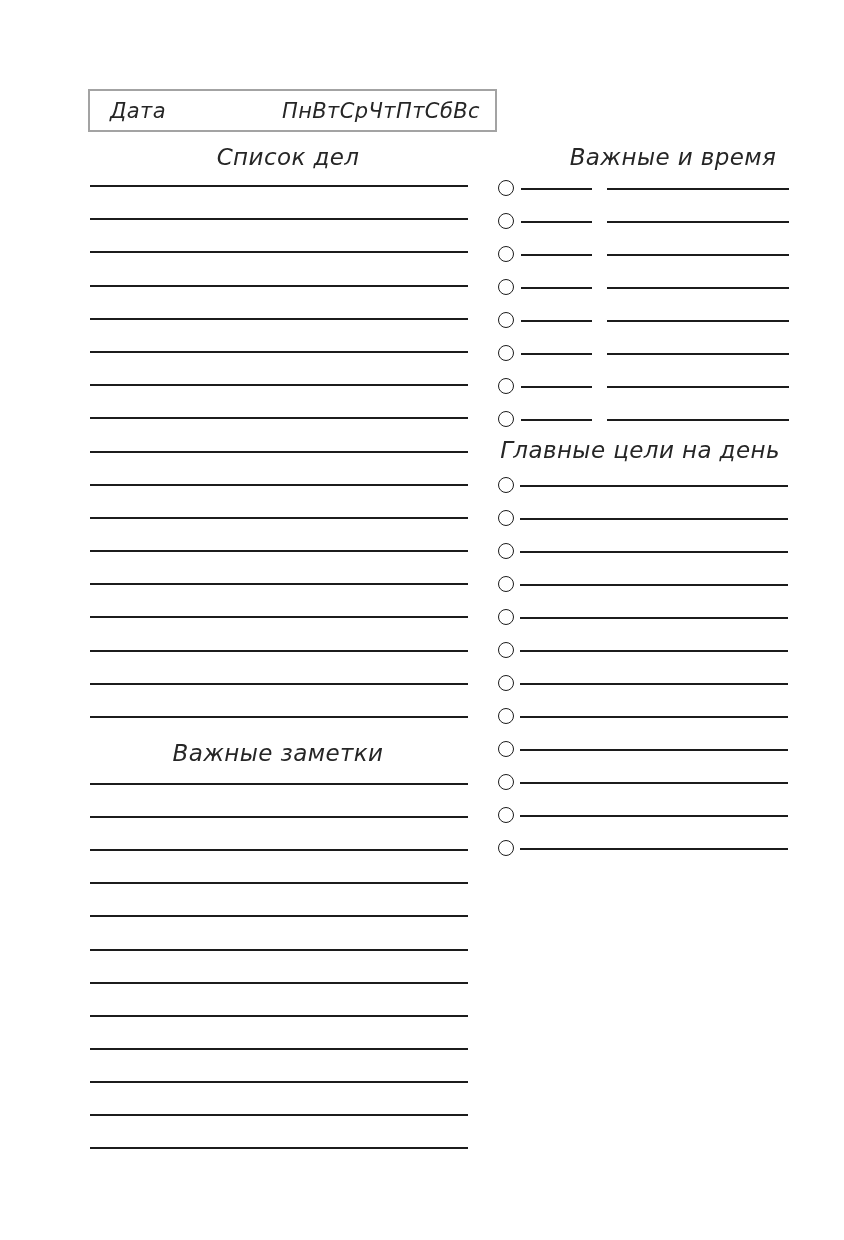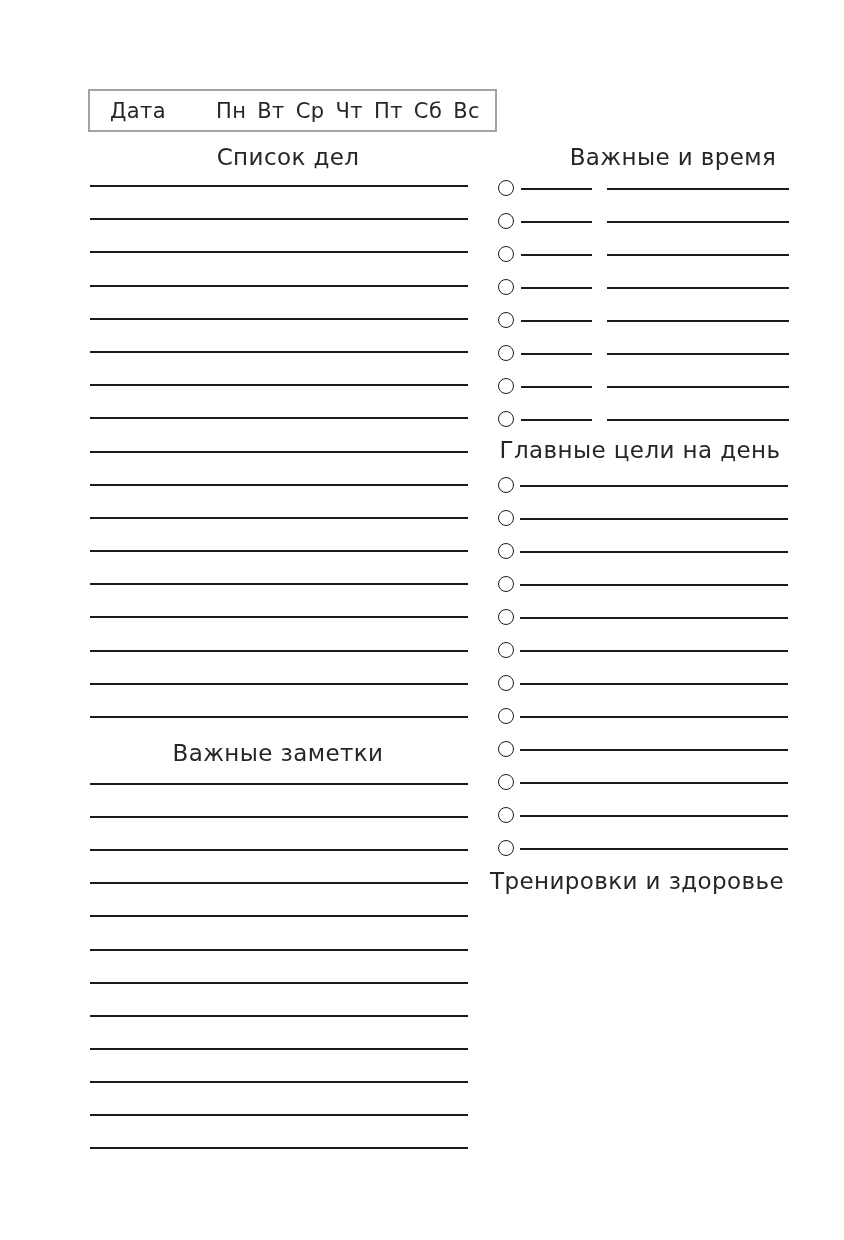--- a/index.html
+++ b/index.html
@@ -13,33 +13,34 @@
   body{
     width:844px;height:1240px;
     font-family:"DejaVu Sans", sans-serif;
     color:var(--text);
   }
   .page{
     position:relative;width:844px;height:1240px;
     background:var(--background);overflow:hidden;
   }
   .hand{
+    font-style:italic;
     color:var(--text);
     letter-spacing:0.4px;
   }
   
   .date-box{
     position:absolute;left:88px;top:89px;width:409px;height:43px;
     border:2px solid var(--box-border);
     background:var(--background);
     display:flex;align-items:center;justify-content:space-between;
     padding:0 15px 0 20px;
     font-size:21px;
   }
-  .weekdays{display:flex;column-gap:11px;}
+  .weekdays{display:flex;}
   .weekday{white-space:pre;}
   
   .title{
     position:absolute;transform:translateX(-50%);
     font-size:23px;line-height:27px;white-space:nowrap;
   }
   
   .line-group{position:absolute;}
   .rule{
     position:absolute;left:0;width:100%;height:2px;
@@ -73,21 +74,20 @@
         <span class="weekday">Пт</span>
         <span class="weekday">Сб</span>
         <span class="weekday">Вс</span>
       </div>
   </div>
 
   <div class="title hand" style="left:288px;top:144px">Список дел</div>
   <div class="title hand" style="left:673px;top:144px">Важные и время</div>
   <div class="title hand" style="left:640px;top:437px">Главные цели на день</div>
   <div class="title hand" style="left:278px;top:740px">Важные заметки</div>
-  <div class="title hand" style="left:637px;top:868px">Тренировки и здоровье</div>
 
   <div class="line-group" style="left:90px;top:185px;width:378px;height:534px">
       <div class="rule" style="top: 0px;"></div>
       <div class="rule" style="top: 33.19px;"></div>
       <div class="rule" style="top: 66.38px;"></div>
       <div class="rule" style="top: 99.57px;"></div>
       <div class="rule" style="top: 132.76px;"></div>
       <div class="rule" style="top: 165.95px;"></div>
       <div class="rule" style="top: 199.14px;"></div>
       <div class="rule" style="top: 232.33px;"></div>

